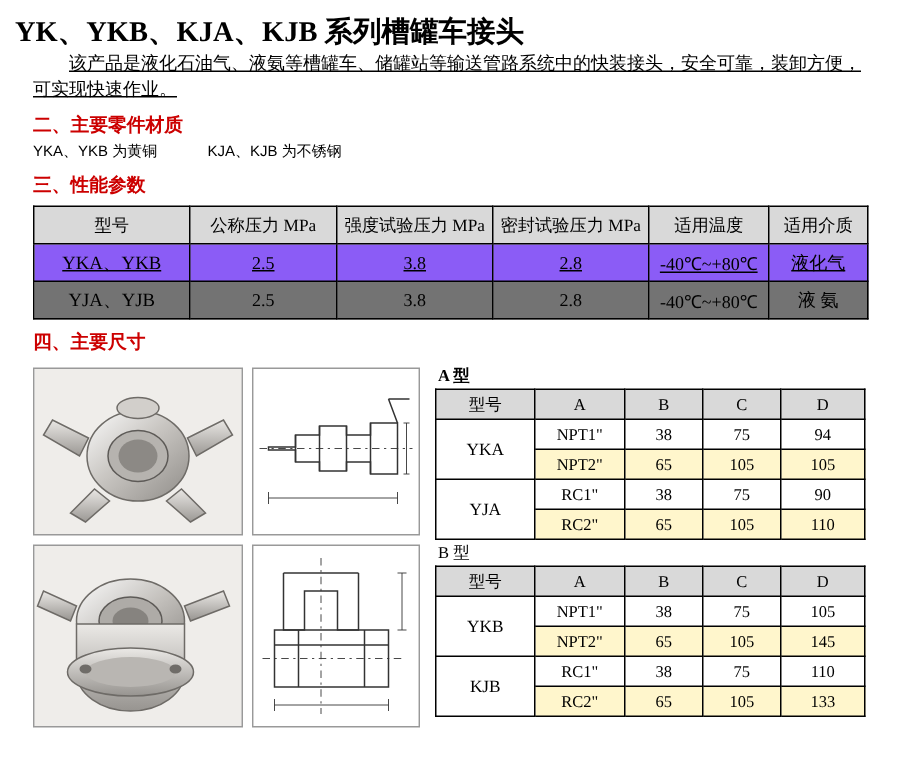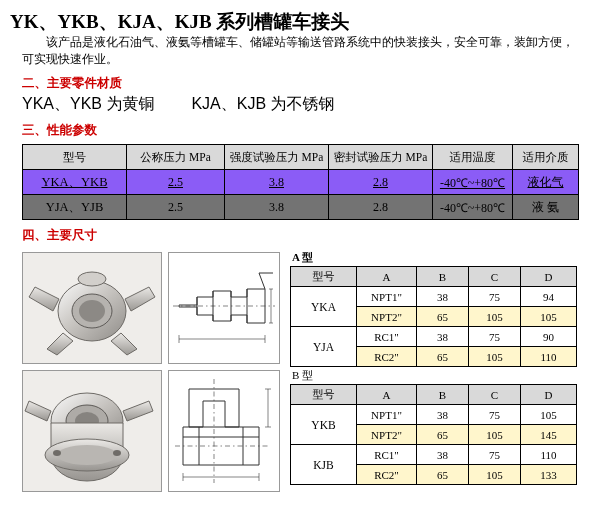--- a/index.html
+++ b/index.html
@@ -38,23 +38,24 @@
     font-size: 12.5px;
     font-family: "Liberation Sans", sans-serif;
     margin: 7px 0 2px 22px;
   }
   .para {
     font-size: 12px;
     line-height: 17px;
     margin: 0 16px 0 22px;
     text-indent: 24px;
     font-family: "Liberation Sans", sans-serif;
+    text-decoration: underline;
   }
   .mat-line {
-    font-size: 16px;
+    font-size: 10px;
     margin: 2px 0 0 22px;
     font-family: "Liberation Sans", sans-serif;
   }
   .mat-line .gap {
     display: inline-block;
     width: 28px;
   }
 
   
   table.perf {

